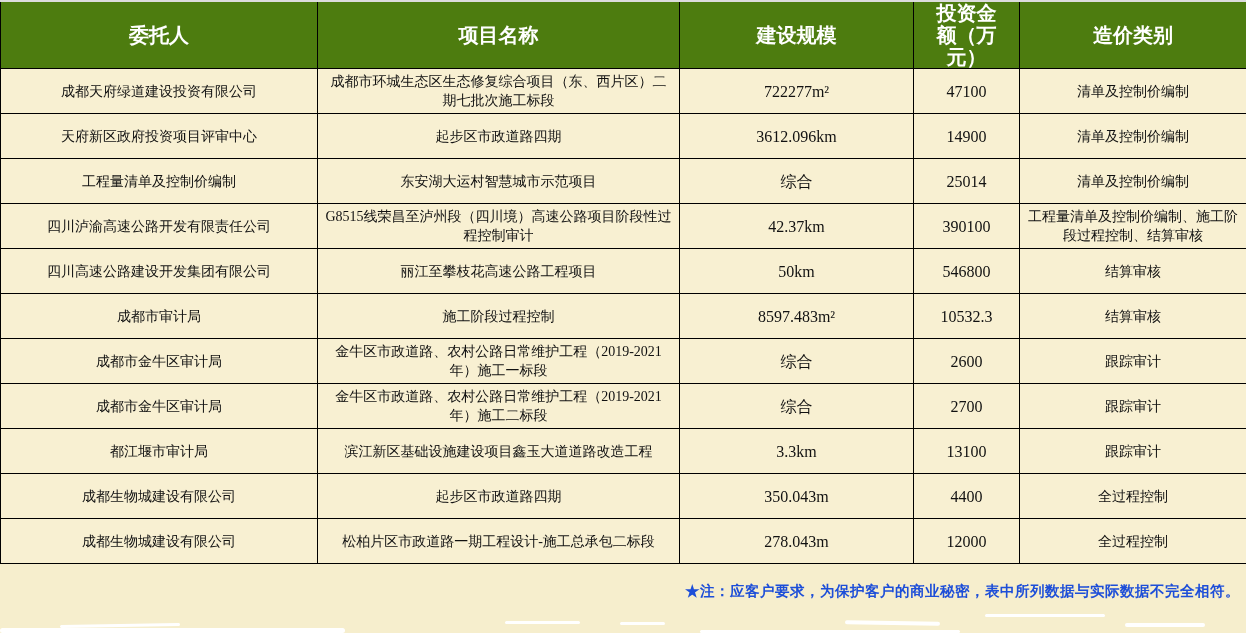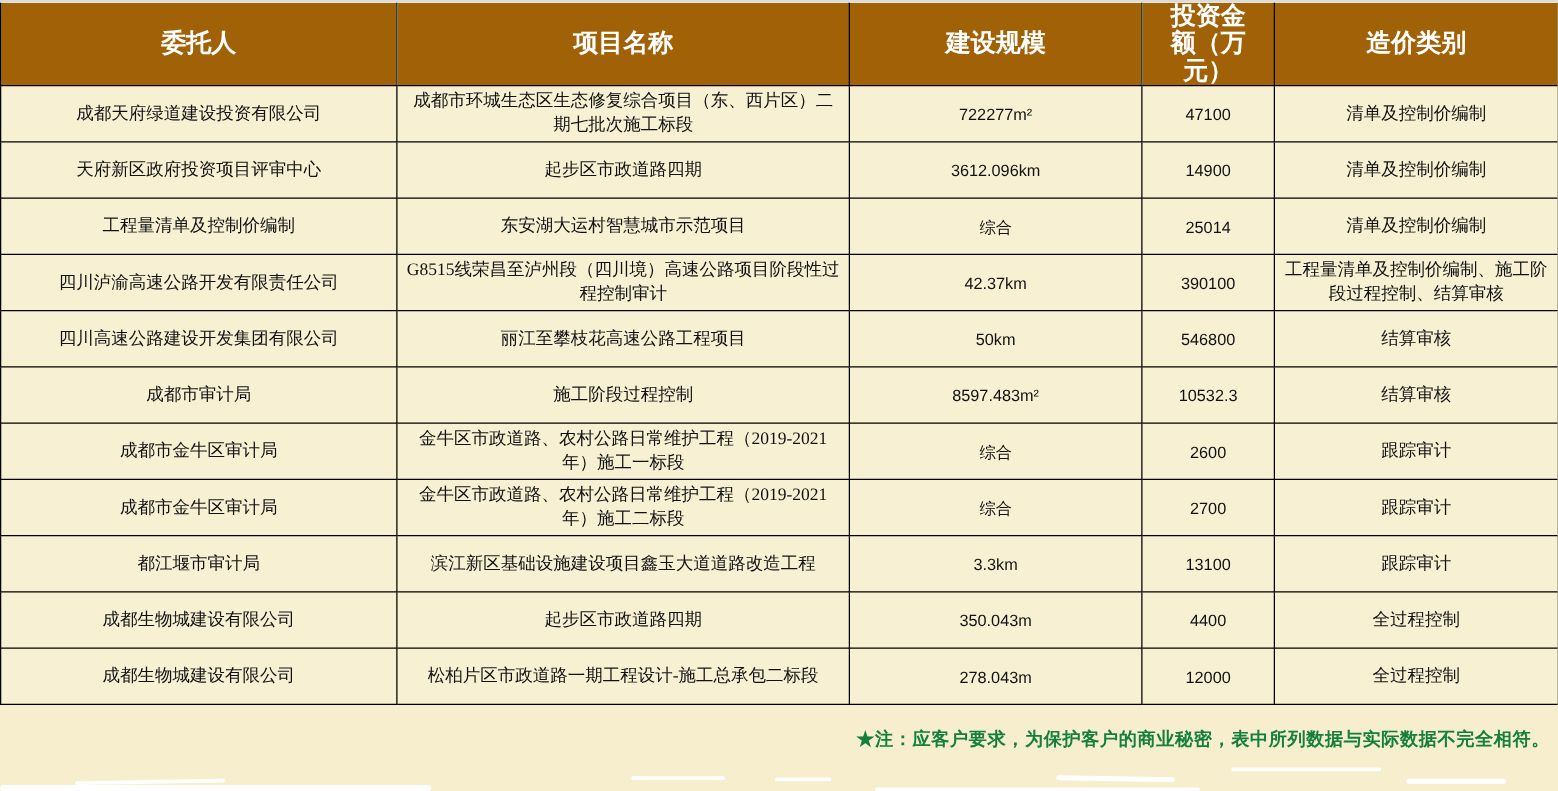--- a/index.html
+++ b/index.html
@@ -13,40 +13,40 @@
     width:1246px;table-layout:fixed;border-collapse:collapse;
     border-top:2px solid #dcdcdc;
   }
   table.cost-table td, table.cost-table th{
     border:1px solid #000;
     text-align:center;vertical-align:middle;
     padding:1px 6px;
     overflow:hidden;
   }
   thead th{
-    background:#a16207;color:#ffffff;
+    background:#4d7c0f;color:#ffffff;
     font-family:"Liberation Sans","DejaVu Sans",sans-serif;
     font-weight:bold;font-size:20px;line-height:22px;
     height:42px;
   }
   thead th.col-amount{padding:0 14px;}
   tbody td{
     background:#f8f0d2;color:#111;
     font-size:14px;line-height:19px;
     height:42px;
   }
   tbody td.col-scale, tbody td.col-amount{
-    font-family:Liberation Sans, sans-serif;
-    font-size:13px;
+    font-family:Liberation Serif, serif;
+    font-size:16px;
   }
   .footer-note{
     position:absolute;left:0;right:6px;top:582px;
     text-align:right;
     font-weight:bold;font-size:14.5px;letter-spacing:0.5px;
-    color:#15803d;
+    color:#1d4ed8;
     font-family:"Liberation Serif","DejaVu Serif",serif;
   }
   .streak{position:absolute;background:#ffffff;border-radius:3px;}
   .s1{left:0;bottom:0;width:345px;height:5px;}
   .s2{left:60px;bottom:6px;width:120px;height:3px;transform:rotate(-1deg);}
   .s3{left:505px;bottom:9px;width:75px;height:3px;}
   .s4{left:620px;bottom:8px;width:45px;height:3px;}
   .s5{left:845px;bottom:8px;width:95px;height:4px;transform:rotate(1deg);}
   .s6{left:985px;bottom:16px;width:120px;height:3px;}
   .s7{left:1125px;bottom:6px;width:80px;height:4px;}

